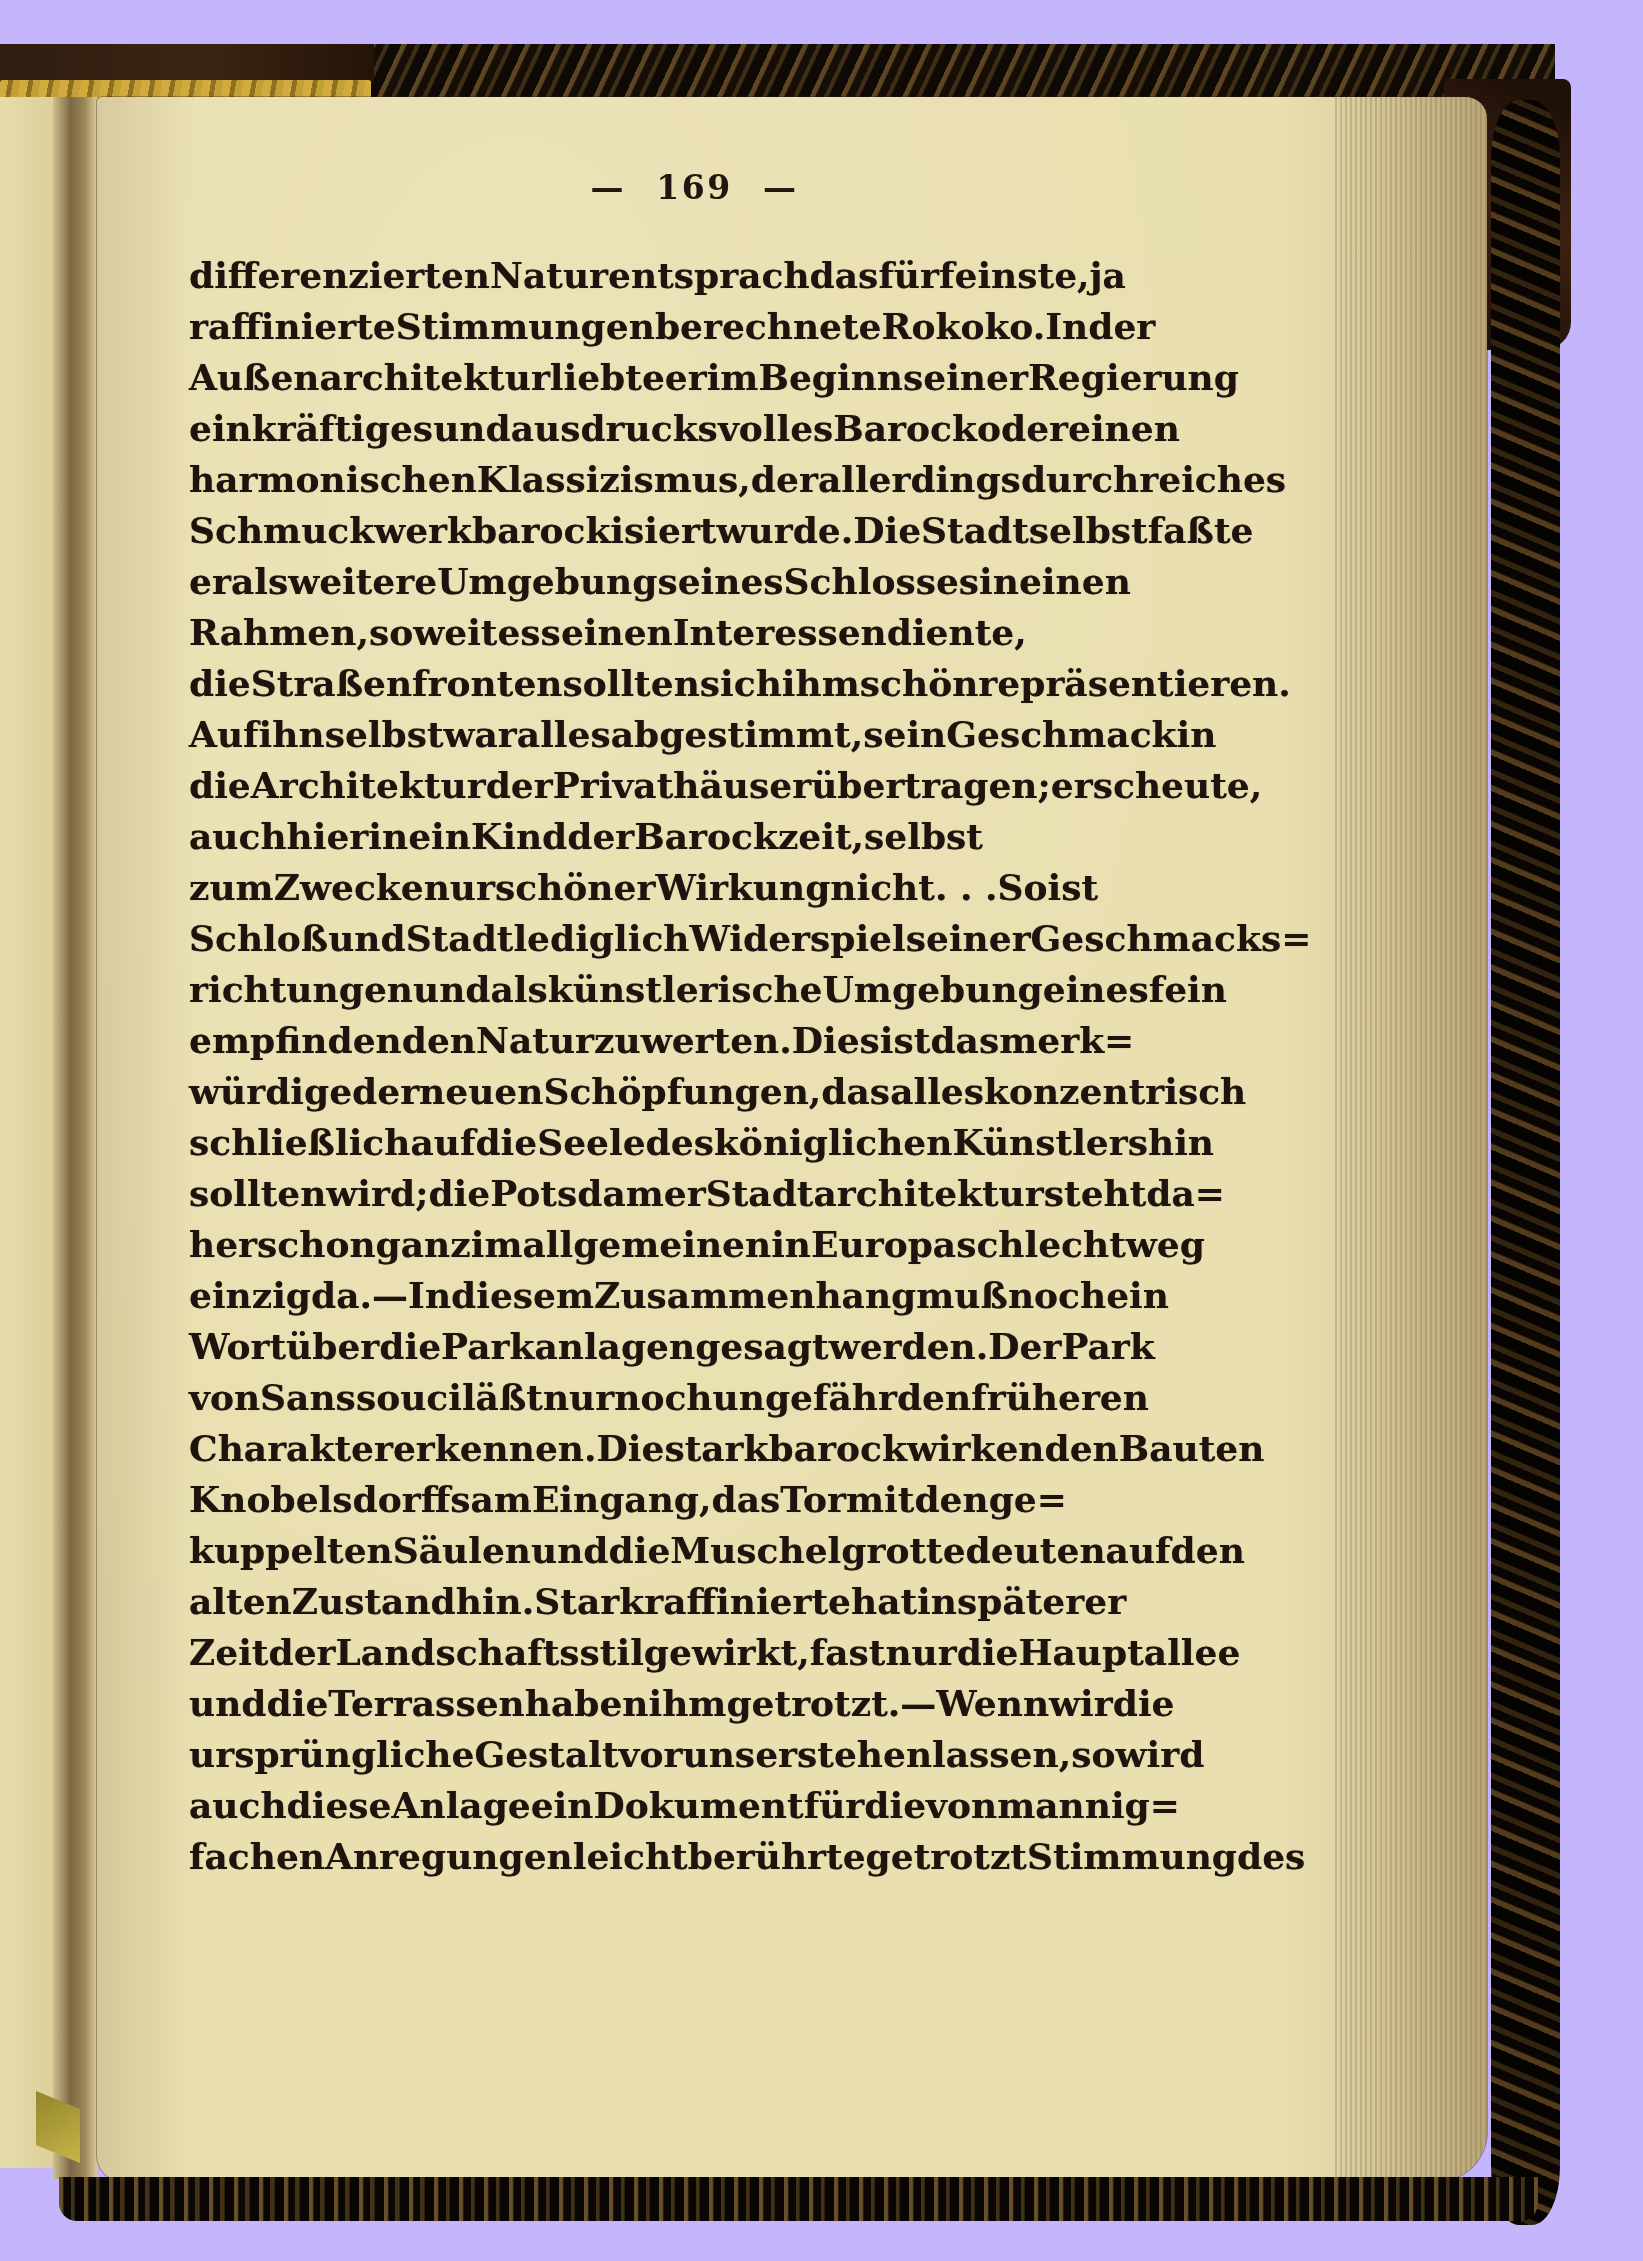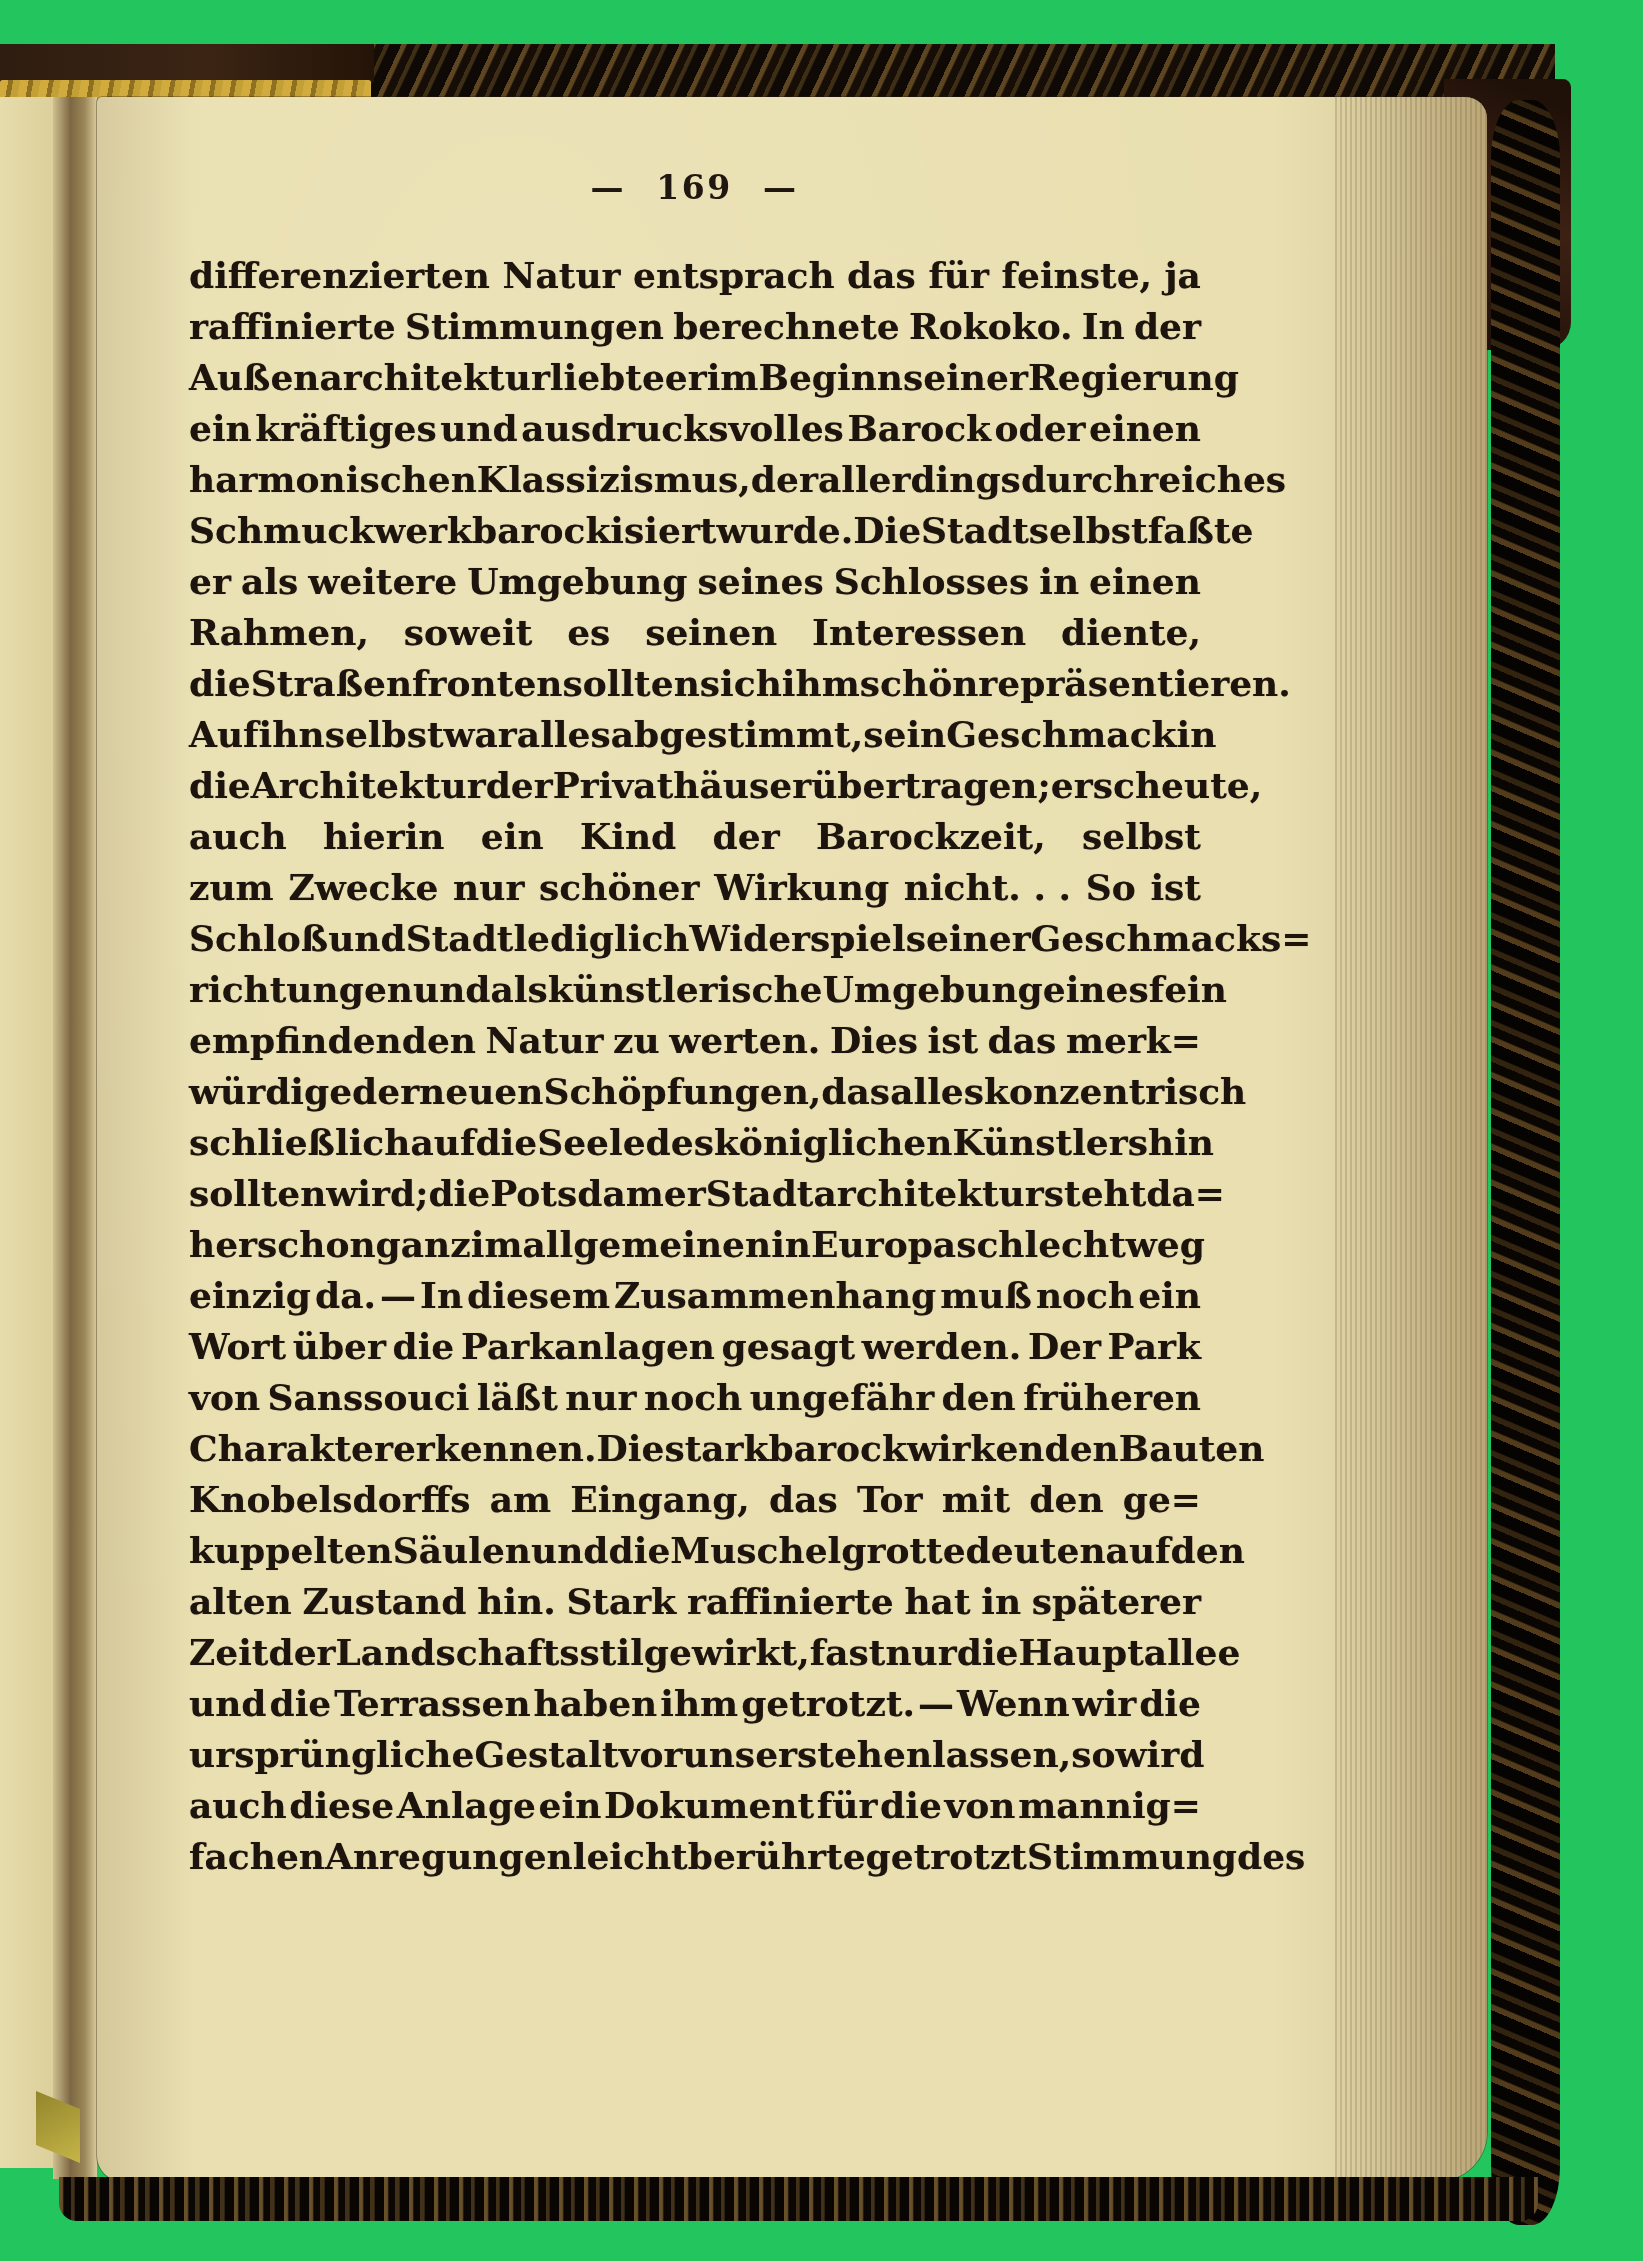--- a/index.html
+++ b/index.html
@@ -1,16 +1,16 @@
 <!DOCTYPE html>
 <html style="font-size:13px"><head>
 <meta charset="utf-8">
 <style>
   html,body{margin:0;padding:0;background:#060504;}
-  .scene{position:relative;width:1643px;height:2261px;background:#22c55e;overflow:hidden;
+  .scene{position:relative;width:1643px;height:2261px;background:#c4b5fd;overflow:hidden;
          font-family:"DejaVu Serif","Liberation Serif",serif;}
 
   
   .top-band{position:absolute;left:0;top:44px;width:1555px;height:53px;
     background:
       repeating-linear-gradient(115deg,
         rgba(150,112,52,.55) 0 4.1px,
         rgba(22,13,6,.92) 5.8px 13px,
         rgba(124,92,42,.38) 13px 16.4px,
         rgba(14,9,4,.95) 18px 28px),
@@ -74,21 +74,21 @@
         rgba(172,136,72,.55) 0 3.3px,
         rgba(10,6,3,.95) 5px 11.5px,
         rgba(142,112,56,.38) 11.5px 15px,
         rgba(8,5,2,.95) 16.4px 25px),
       #120b06;}
 
   .page-number{position:absolute;left:92px;top:71px;width:1011px;text-align:center;
     font-size:33px;font-weight:700;color:#201711;letter-spacing:2.5px;word-spacing:16.4px;}
 
   .text-block{position:absolute;left:92px;top:153px;width:1012px;color:#1d140e;}
-  .line{display:flex;justify-content:space-between;height:51px;
+  .line{display:flex;height:51px;
     font-size:36px;font-weight:700;line-height:51px;white-space:nowrap;
     text-shadow:0 0 0.8px rgba(30,18,8,.45);}
   .line span{display:inline-block;}
 </style>
 </head>
 <body>
 
 <div class="scene">
   <div class="top-band"></div>
   <div class="spine-top"></div>

